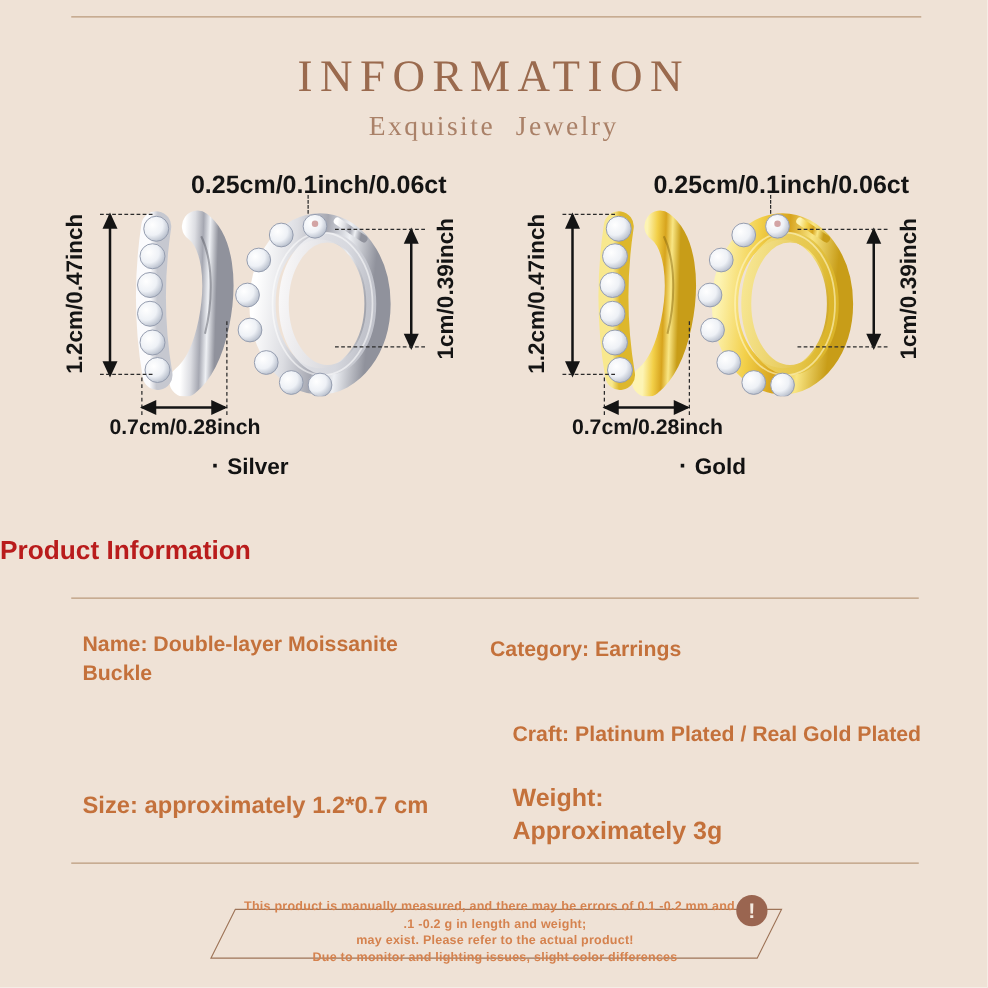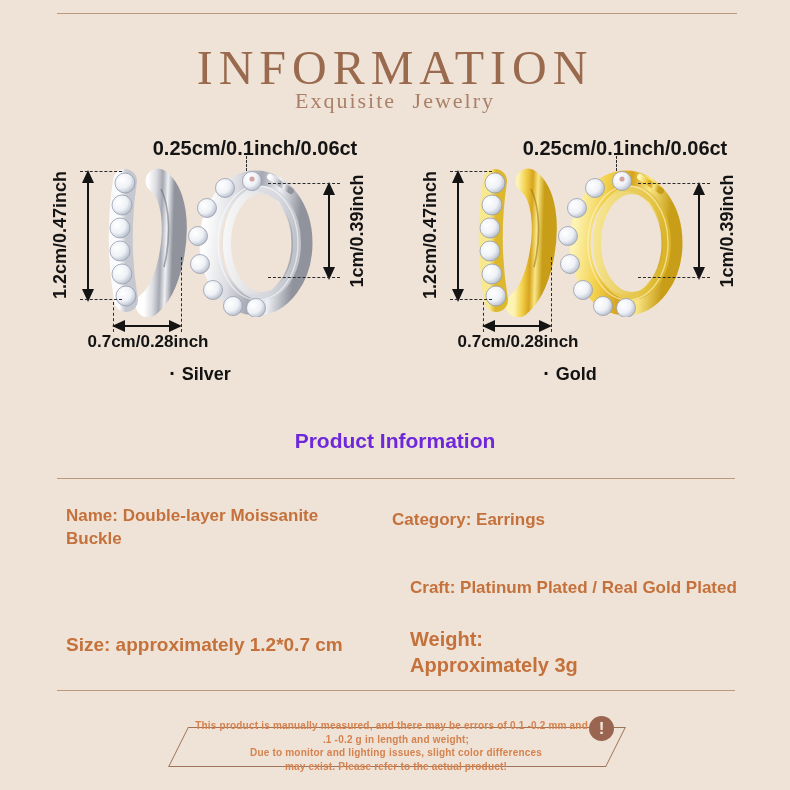--- a/index.html
+++ b/index.html
@@ -5,21 +5,21 @@
   html,body{margin:0;padding:0;}
   body{font-family:"Liberation Sans",sans-serif;}
   .canvas{position:relative;width:790px;height:790px;background:#efe2d6;overflow:hidden;}
 
   .rule{position:absolute;left:57px;width:680px;height:0;border-top:1px solid #bb9a7c;}
   .rule.top{top:13px;}
   .rule.tbl-top{top:478px;width:678px;}
   .rule.tbl-bot{top:690px;width:678px;}
 
   .title{position:absolute;top:40px;left:0;width:100%;text-align:center;
-         font-family:"Liberation Serif",serif;font-size:48px;font-weight:400;
+         font-family:"Liberation Serif",serif;font-size:36px;font-weight:400;
          letter-spacing:6px;color:#9a6a4e;}
   .subtitle{position:absolute;top:88px;left:0;width:100%;text-align:center;
          font-family:"Liberation Serif",serif;font-size:22px;letter-spacing:2px;
          word-spacing:9px;color:#aa8168;}
 
   .fig{position:absolute;top:135px;width:350px;height:262px;}
   .fig.silver{left:40px;}
   .fig.gold{left:410px;}
 
   .dimtop{position:absolute;top:2px;left:215px;transform:translateX(-50%);
@@ -45,22 +45,22 @@
   .harrow{position:absolute;height:2px;background:#141414;}
   .harrow::before{content:"";position:absolute;left:-2px;top:-5px;
       border-top:6px solid transparent;border-bottom:6px solid transparent;
       border-right:13px solid #141414;}
   .harrow::after{content:"";position:absolute;right:-2px;top:-5px;
       border-top:6px solid transparent;border-bottom:6px solid transparent;
       border-left:13px solid #141414;}
 
   .earr-svg{position:absolute;left:58px;top:32px;width:245px;height:150px;}
 
-  .pi-heading{position:absolute;top:429px;left:0;width:100%;text-align:center;
-      font-size:21px;font-weight:700;color:#6d28d9;}
+  .pi-heading{position:absolute;top:429px;left:0;width:100%;
+      font-size:21px;font-weight:700;color:#b91c1c;}
 
   .cell{position:absolute;font-weight:700;color:#c4713b;font-size:17px;line-height:23px;}
   .cell.r0l{left:66px;top:504px;width:275px;}
   .cell.r0r{left:392px;top:508px;}
   .cell.r1l{left:66px;top:576px;}
   .cell.r1r{left:410px;top:576px;}
   .cell.r2l{left:66px;top:633px;font-size:19px;}
   .cell.r2r{left:410px;top:626px;font-size:20px;line-height:26px;}
 
   .disc-border{position:absolute;left:178px;top:727px;width:436px;height:38px;
@@ -229,18 +229,18 @@
     <div>Weight:</div>
     <div>Approximately 3g</div>
   </div>
 
   <div class="rule tbl-bot"></div>
 
   <div class="disc-border"></div>
   <div class="disc-text">
     <div>This product is manually measured, and there may be errors of 0.1 -0.2 mm and 0</div>
     <div>.1 -0.2 g in length and weight;</div>
+    <div>may exist. Please refer to the actual product!</div>
     <div>Due to monitor and lighting issues, slight color differences</div>
-    <div>may exist. Please refer to the actual product!</div>
   </div>
   <div class="disc-icon">!</div>
 
 </div>
 
 </body></html>

